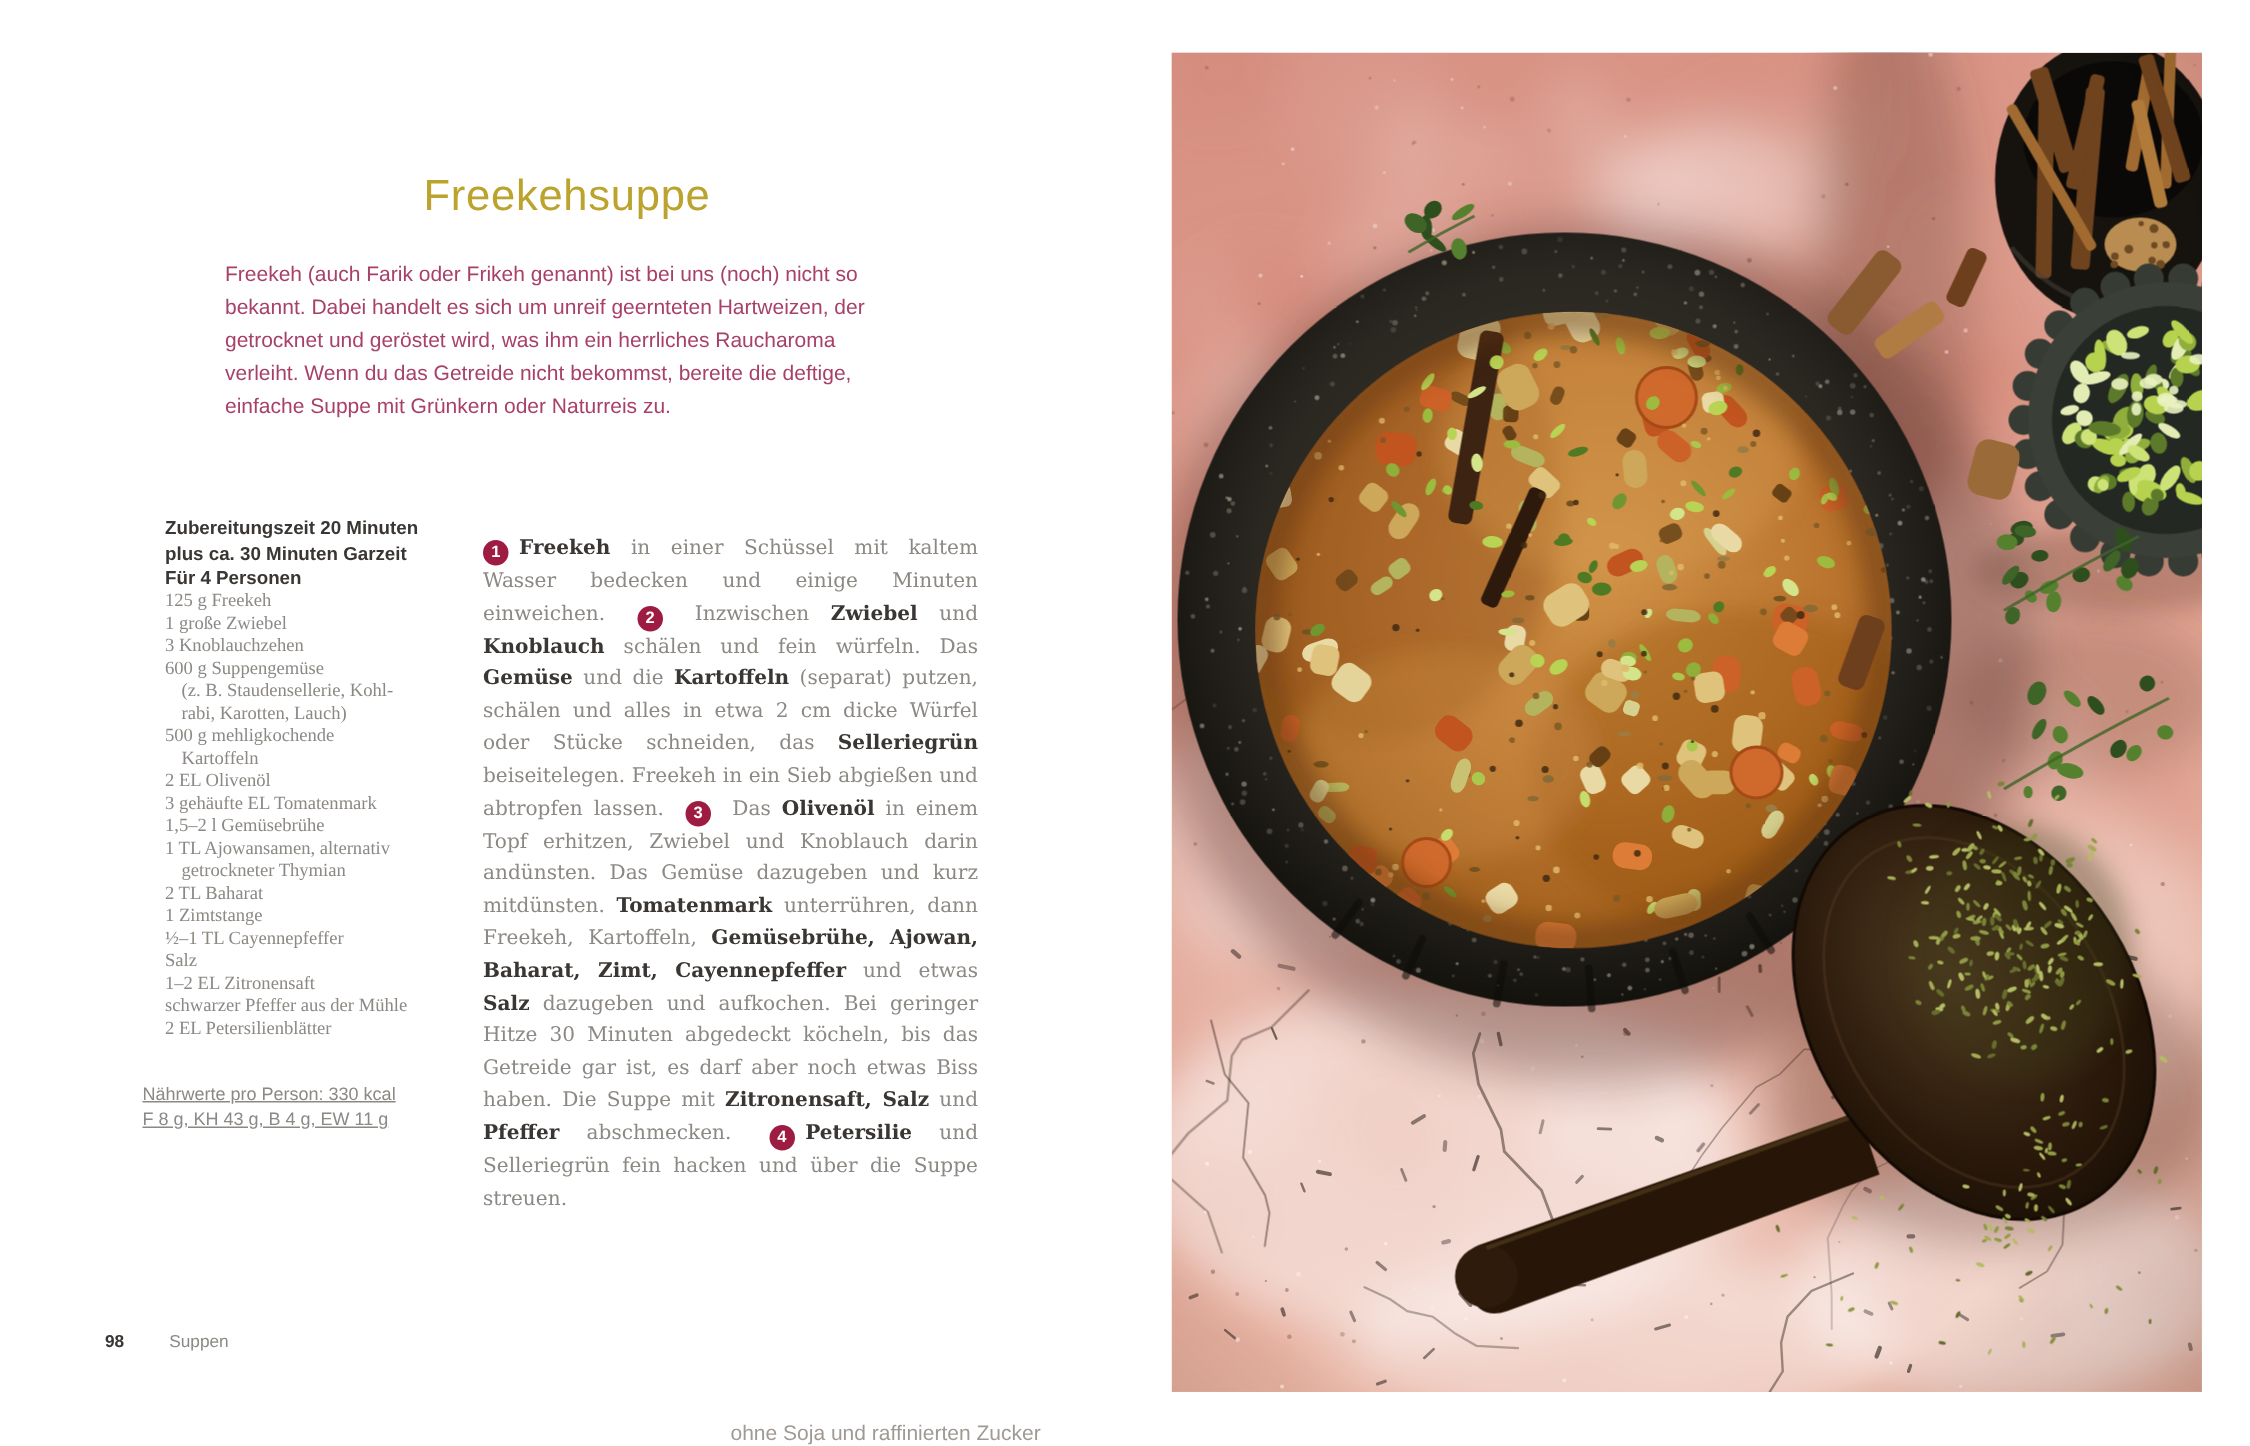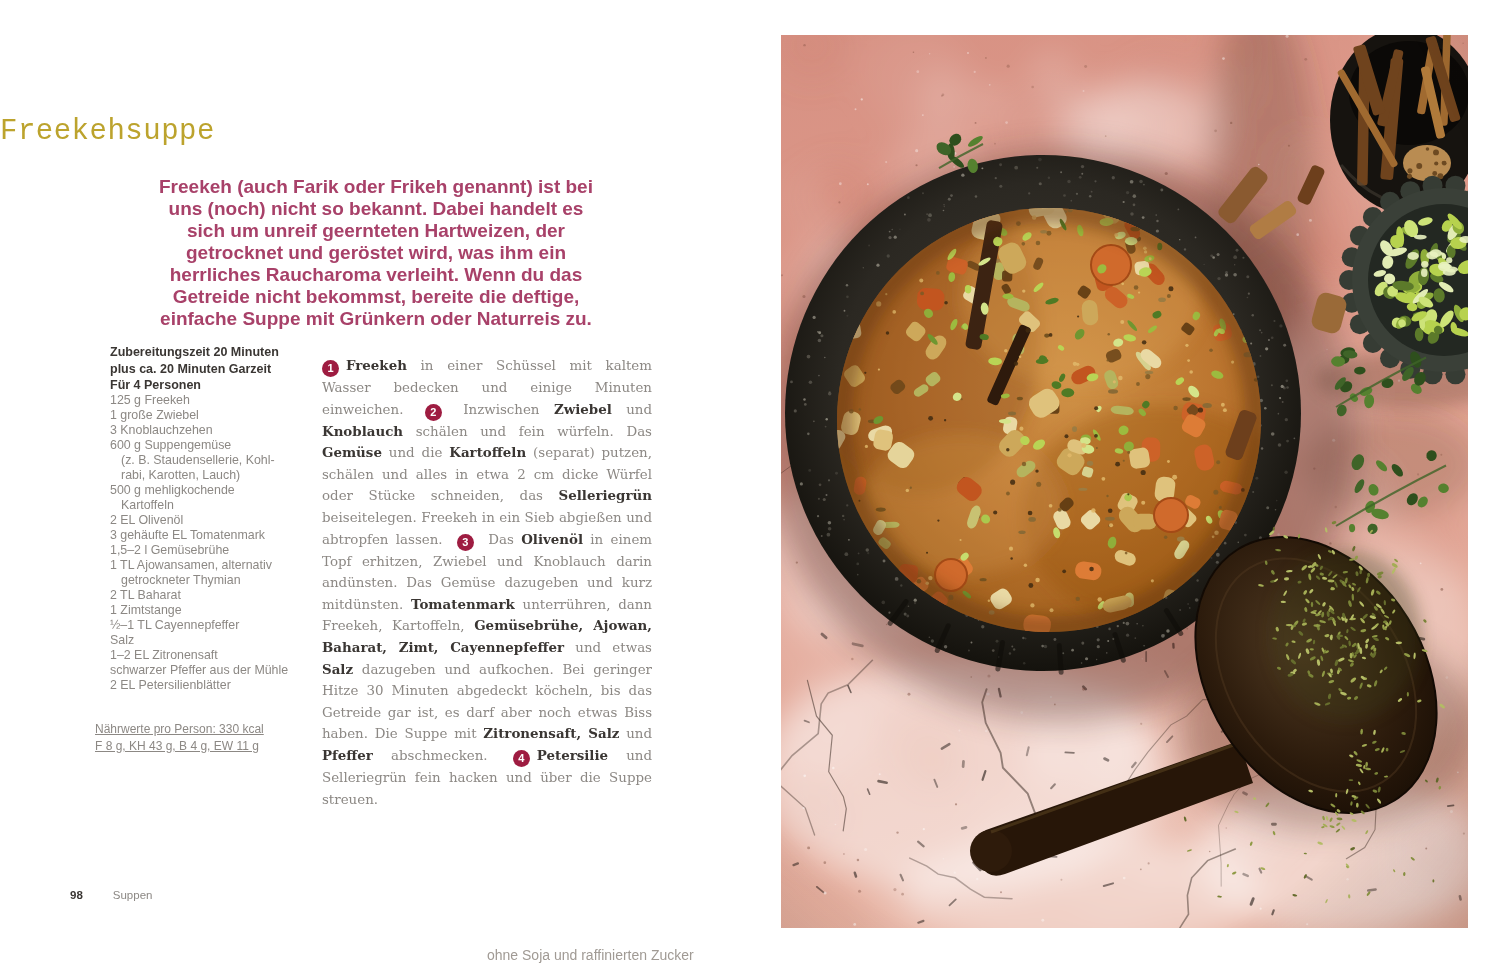--- a/index.html
+++ b/index.html
@@ -1,28 +1,28 @@
 <!DOCTYPE html>
 <html style="--gold: #bca32d; --magenta: #a84169; --crimson: #9e1c41; --dark: #3a3633; --gray: #8c8884;"><head>
 <meta charset="utf-8">
 <style>
   html,body{margin:0;padding:0;background:#ffffff;}
   .page{position:relative;width:1500px;height:964px;background:#fff;overflow:hidden;
         font-family:"Liberation Sans",sans-serif;}
   .left-page{position:absolute;left:0;top:0;width:780px;height:964px;}
-  .title{position:absolute;left:0;top:96px;width:756px;
-         font-family:Liberation Mono, monospace;font-size:29px;font-weight:500;
+  .title{position:absolute;left:0;top:96px;width:756px;text-align:center;
+         font-family:Liberation Sans, sans-serif;font-size:29px;font-weight:500;
          letter-spacing:0.5px;color:var(--gold);}
-  .intro{position:absolute;left:150px;top:157px;width:452px;text-align:center;
-         font-size:19px;line-height:22px;font-weight:700;color:var(--magenta);}
+  .intro{position:absolute;left:150px;top:157px;width:452px;
+         font-size:14px;line-height:22px;font-weight:400;color:var(--magenta);}
   .meta-col{position:absolute;left:110px;top:344px;width:238px;}
   .prep{font-size:12.5px;line-height:17px;font-weight:700;color:var(--dark);}
   .servings{font-size:12.5px;line-height:15px;font-weight:700;color:var(--dark);}
   .ingredients{list-style:none;margin:0;padding:0;font-size:12.4px;line-height:15px;
-               color:var(--gray);}
+               color:var(--gray);font-family:Liberation Serif, serif;}
   .ingredients li.ind{padding-left:11px;}
   .nutrition{position:absolute;left:95px;top:721px;font-size:12px;line-height:17px;
              color:var(--gray);text-decoration:underline;}
   .steps{position:absolute;left:322px;top:342px;width:330px;text-align:justify;
          font-family:"DejaVu Serif",serif;font-size:13.4px;line-height:21.6px;
          color:var(--gray);margin-top:13px;}
   .steps .b{font-weight:700;color:var(--dark);}
   .badge{display:inline-block;width:17px;height:17px;border-radius:50%;
          background:var(--crimson);color:#fff;font-family:"Liberation Sans",sans-serif;
          font-size:11px;line-height:17px;font-weight:700;text-align:center;
@@ -39,21 +39,21 @@
 
 <div class="page">
 
   <div class="left-page">
     <h1 class="title">Freekehsuppe</h1>
     <p class="intro">Freekeh (auch Farik oder Frikeh genannt) ist bei uns (noch) nicht so bekannt. Dabei handelt es sich um unreif geernteten Hartweizen, der getrocknet und geröstet wird, was ihm ein herrliches Raucharoma verleiht. Wenn du das Getreide nicht bekommst, bereite die deftige, einfache Suppe mit Grünkern oder Naturreis zu.</p>
 
     <div class="meta-col">
       <div class="prep">
         <div>Zubereitungszeit 20 Minuten</div>
-        <div>plus ca. 20 Minuten Garzeit</div>
+        <div>plus ca. 30 Minuten Garzeit</div>
       </div>
       <div class="servings">Für 4 Personen</div>
       <ul class="ingredients">
           <li>125 g Freekeh</li>
           <li>1 große Zwiebel</li>
           <li>3 Knoblauchzehen</li>
           <li>600 g Suppengemüse</li>
           <li class="ind">(z. B. Staudensellerie, Kohl-</li>
           <li class="ind">rabi, Karotten, Lauch)</li>
           <li>500 g mehligkochende</li>

